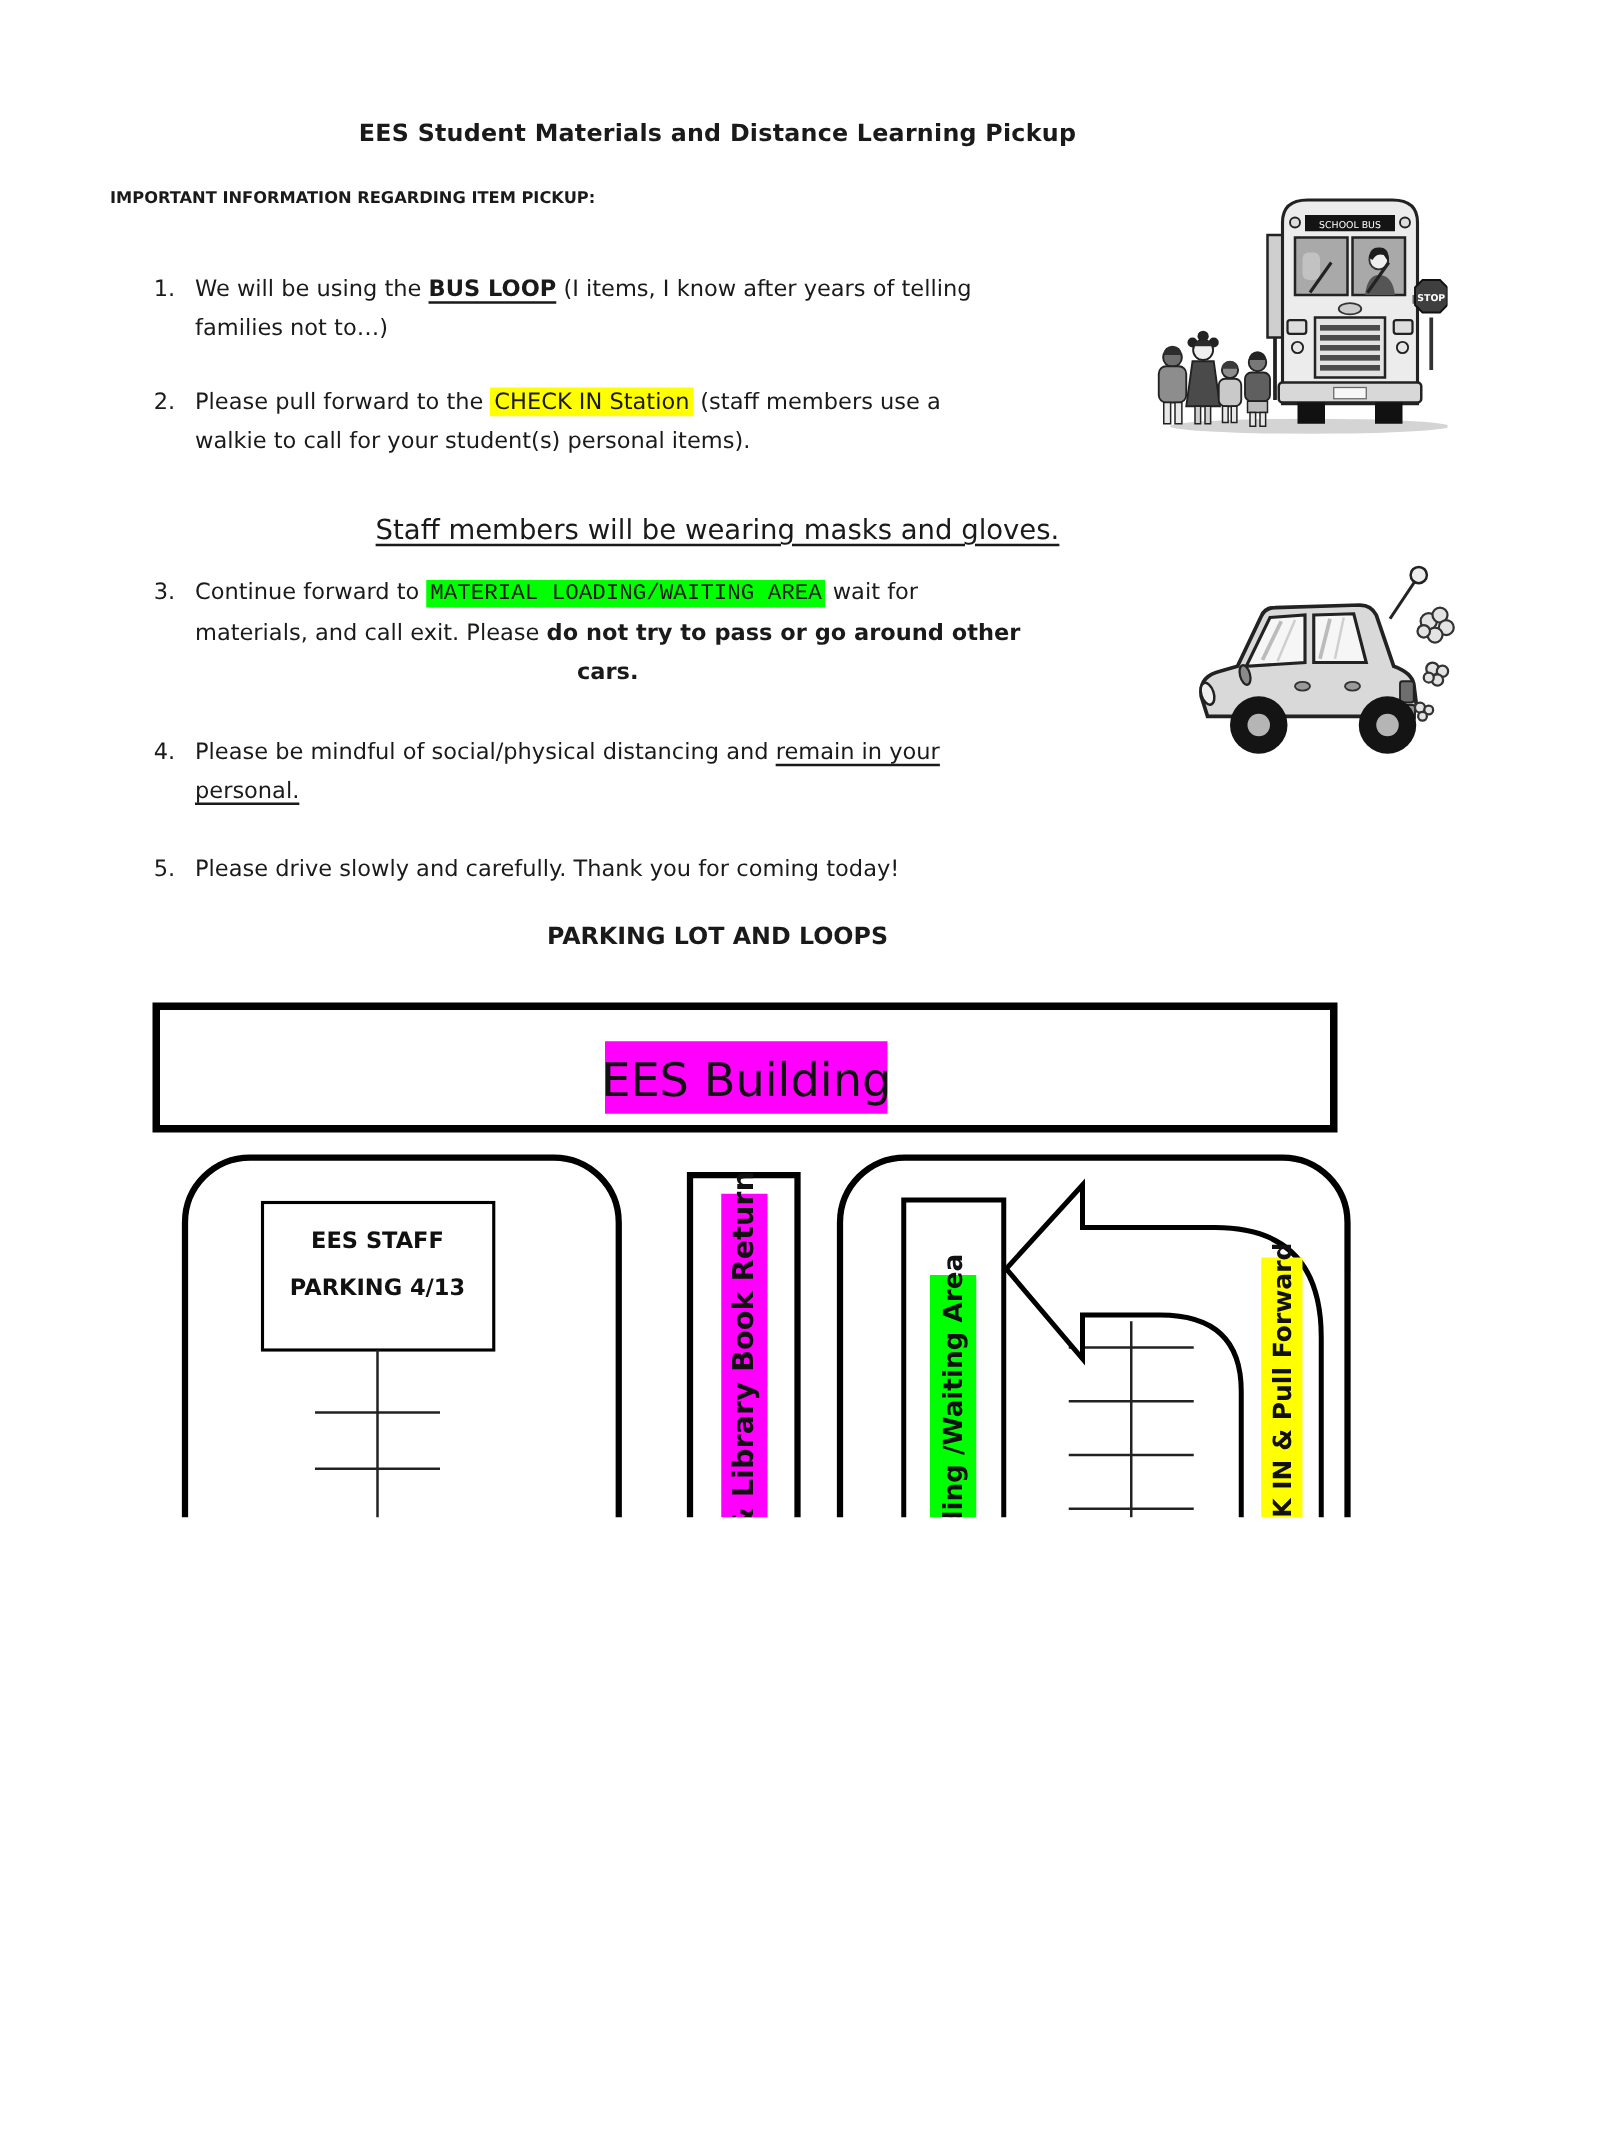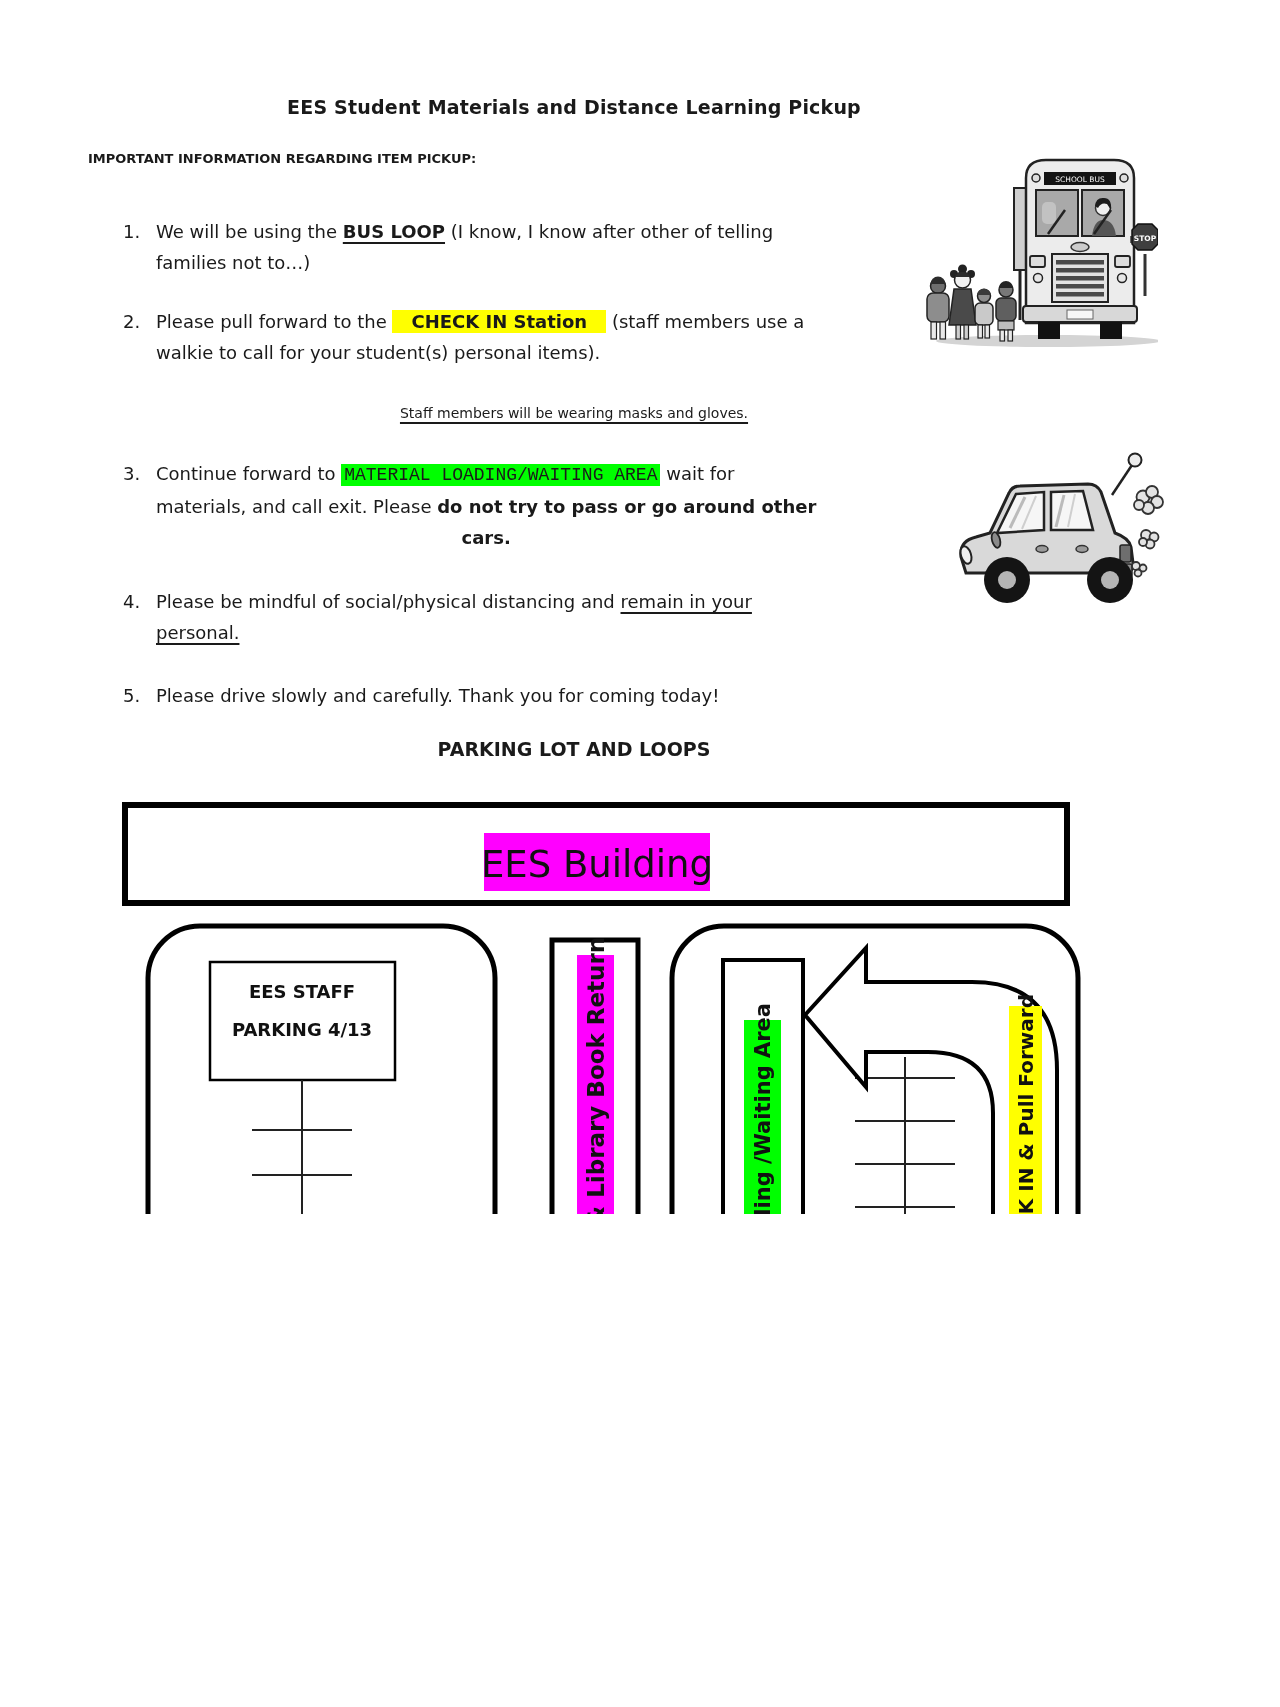--- a/index.html
+++ b/index.html
@@ -7,41 +7,41 @@
     position:relative; width:1280px; height:1214px; background:#ffffff;
     font-family:"DejaVu Sans","Liberation Sans",sans-serif;
     color:var(--ink,#1a1a1a); overflow:hidden;
   }
   .abs{position:absolute;}
   .doc-title{left:0; top:96px; width:1148px; text-align:center; font-size:19px; font-weight:700; letter-spacing:.2px;}
   .section-header{left:88px; top:151px; font-size:13px; font-weight:700;}
   .list-item{left:123px; font-size:18px; line-height:31px; white-space:nowrap;}
   .list-item .num{position:absolute; left:0; top:0;}
   .list-item .lines{margin-left:33px;}
-  .center-note{left:88px; width:972px; text-align:center; font-size:14px; line-height:31px;}
+  .center-note{left:88px; width:972px; text-align:center; font-size:22px; line-height:31px;margin-top:11px;}
   .u{text-decoration:underline; text-decoration-thickness:2px; text-underline-offset:4px;}
   .b{font-weight:700;text-align:center;}
-  .hl-yellow{background:var(--yellow,#ffff00); font-weight:700; padding:1px 19px;}
+  .hl-yellow{background:var(--yellow,#ffff00); font-weight:400; padding:1px 3px;}
   .hl-green{background:var(--green,#00ff00); padding:1px 3px;font-family:Liberation Mono, monospace;}
   .diagram-heading{left:88px; width:972px; top:738px; text-align:center; font-size:19px; font-weight:700;}
   svg text{font-family:"DejaVu Sans","Liberation Sans",sans-serif;}
 </style>
 </head>
 <body>
 
 <div id="page">
 
   <div class="abs doc-title">EES Student Materials and Distance Learning Pickup</div>
 
   <div class="abs section-header">IMPORTANT INFORMATION REGARDING ITEM PICKUP:</div>
 
   <div class="abs list-item" style="top:216px;">
     <span class="num">1.</span>
     <div class="lines">
-      <div><span>We will be using the </span><span class="b u">BUS LOOP</span><span> (I know, I know after other of telling</span></div>
+      <div><span>We will be using the </span><span class="b u">BUS LOOP</span><span> (I items, I know after years of telling</span></div>
       <div>families not to…)</div>
     </div>
   </div>
 
   <div class="abs list-item" style="top:306px;">
     <span class="num">2.</span>
     <div class="lines">
       <div><span>Please pull forward to the </span><span class="hl-yellow">CHECK IN Station</span><span> (staff members use a</span></div>
       <div>walkie to call for your student(s) personal items).</div>
     </div>

